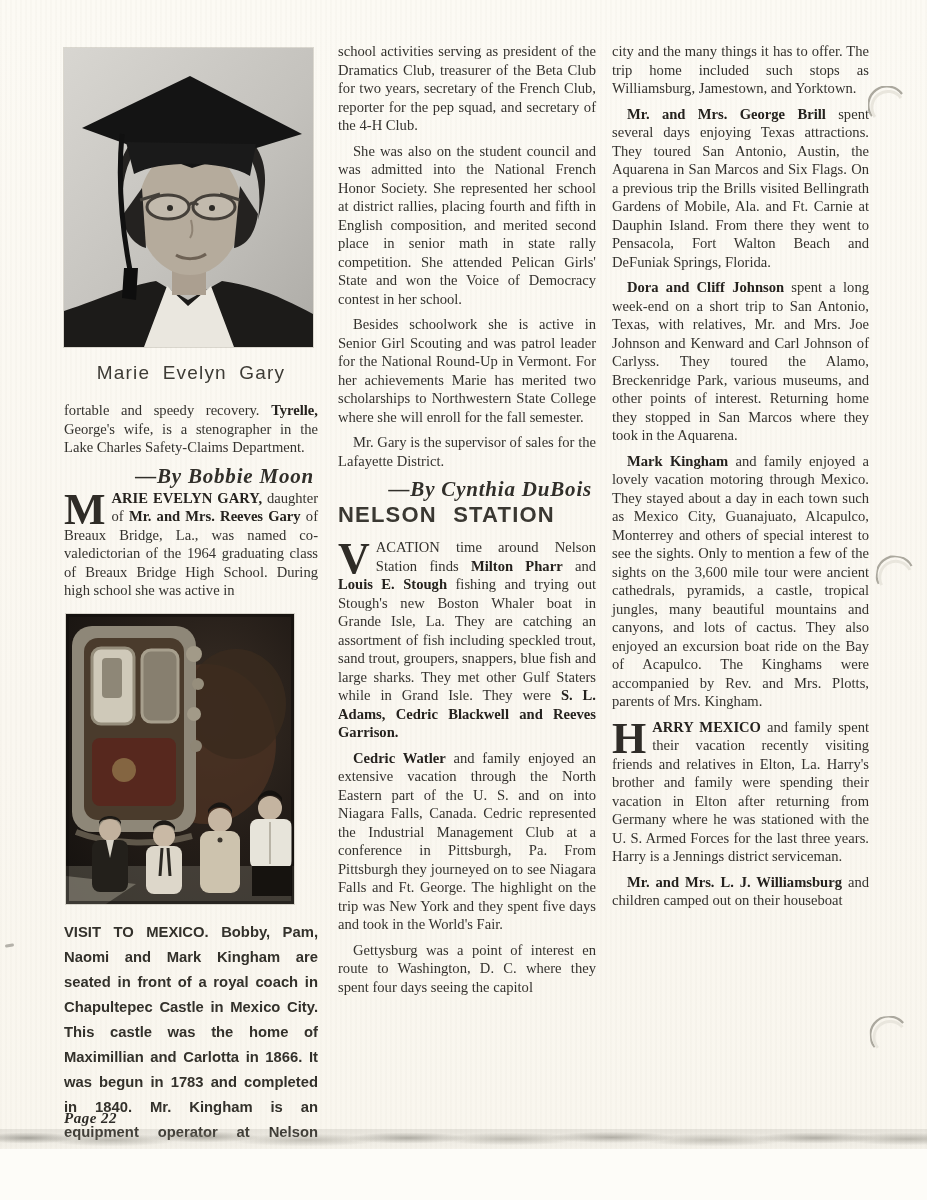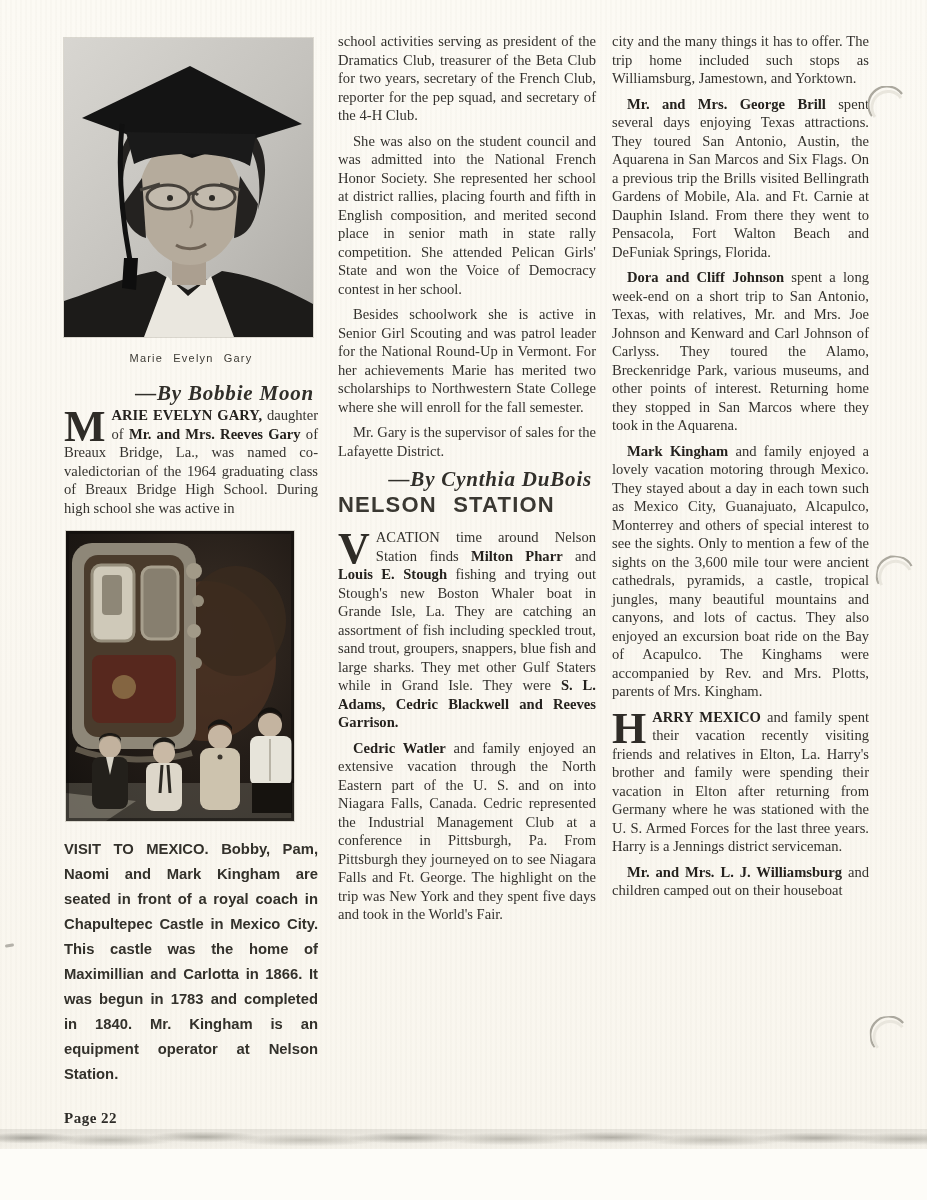--- a/index.html
+++ b/index.html
@@ -1,21 +1,21 @@
 <!DOCTYPE html>
 <html><head>
 <meta charset="utf-8">
 <style>
   html,body{margin:0;padding:0;background:#e8e6e0;}
   .page{position:relative;width:927px;height:1200px;margin:0 auto;overflow:hidden;
     background:
       repeating-linear-gradient(90deg, rgba(190,184,168,0.05) 0 2px, rgba(255,255,255,0) 2px 5px),
       linear-gradient(180deg,#fcfaf4 0%,#faf7f0 60%,#f9f6ee 100%);
     font-family:"Liberation Serif",serif;}
-  .col{position:absolute;}
+  .col{position:absolute;margin-top:10px;}
   .col-left{left:64px;top:38px;width:254px;}
   .col-mid{left:338px;top:32px;width:258px;}
   .col-right{left:612px;top:32px;width:257px;}
 
   p.body{font-family:"Liberation Serif",serif;font-size:14.6px;line-height:18.5px;
     color:#34322e;text-align:justify;margin:0 0 7px 0;text-indent:15px;}
   p.cont{text-indent:0;}
   p.dc{text-indent:0;}
   p.body b{font-weight:bold;color:#25221e;}
   .byline{font-family:"Liberation Serif",serif;font-style:italic;font-weight:bold;
@@ -27,29 +27,29 @@
   .hm-left{margin-top:24px;}
   .hm-mid{margin-top:70px;}
   .hm-right{margin-top:40px;}
   .dropcap{float:left;font-family:"Liberation Serif",serif;font-weight:700;
     font-size:44px;line-height:33px;margin:4px 6px 0 0;color:#2f2c27;}
 
   figure{margin:0;}
   .photo{display:block;box-shadow:0 0 0 1px rgba(120,115,100,0.25);}
   .fig-portrait{width:249px;height:299px;}
   .fig-mexico{width:228px;height:290px;margin-top:14px;margin-left:2px;}
-  .caption-center{font-family:"Liberation Sans",sans-serif;font-size:11px;color:#3d3b35;
+  .caption-center{font-family:"Liberation Sans",sans-serif;font-size:19px;color:#3d3b35;
     text-align:center;letter-spacing:1.2px;word-spacing:6px;margin:15px 0 17px 0;}
   .caption-bold{font-family:"Liberation Sans",sans-serif;font-weight:700;font-size:14.8px;
     line-height:25px;color:#33312b;text-align:justify;margin-top:16px;}
   .p-tyrelle{margin-top:17px;}
   .p-marie{margin-top:2px;}
 
   .footer-left{position:absolute;left:64px;top:1110px;font-family:"Liberation Serif",serif;
-    font-weight:bold;font-size:15px;color:#2e2c28;letter-spacing:0.5px;}
+    font-weight:bold;font-style:italic;font-size:15px;color:#2e2c28;letter-spacing:0.5px;}
   .footer-right{position:absolute;right:59px;top:1110px;font-family:"Liberation Serif",serif;
     font-weight:bold;font-style:italic;font-size:15px;color:#2e2c28;letter-spacing:0.5px;margin-top:48px;}
 
   .crescent{position:absolute;width:40px;height:40px;}
   .c1{left:868px;top:86px;}
   .c2{left:876px;top:556px;transform:rotate(8deg);}
   .c3{left:870px;top:1016px;transform:rotate(-4deg);}
 
   .speck{position:absolute;left:5px;top:944px;width:9px;height:3px;background:#908e86;
     border-radius:2px;transform:rotate(-10deg);opacity:0.65;}
@@ -111,20 +111,21 @@
         <path d="M125 157 C128 154 131 154 134 157" stroke="#443f39" stroke-width="3" fill="none"></path>
         <circle cx="106" cy="160" r="3" fill="#2c2a26"></circle>
           <circle cx="148" cy="160" r="3" fill="#2c2a26"></circle>
 
         <path d="M127 172 C129 180 129 186 126 190" stroke="#8f8374" stroke-width="2" fill="none"></path>
         <path d="M112 207 C120 212 134 212 142 206" stroke="#6d6154" stroke-width="3" fill="none"></path>
       </svg>
     </figure>
     <div class="caption-center">Marie Evelyn Gary</div>
 
+    <p class="body cont p-tyrelle"><span>fortable and speedy recovery. </span><b>Tyrelle,</b><span> George's wife, is a stenographer in the Lake Charles Safety-Claims Department.</span></p>
     <div class="byline">—By Bobbie Moon</div>
 
     <p class="body dc p-marie">
       <span class="dropcap">M</span><span><b>ARIE EVELYN GARY,</b><span> daughter of </span><b>Mr. and Mrs. Reeves Gary</b><span> of Breaux Bridge, La., was named co-valedictorian of the 1964 graduating class of Breaux Bridge High School. During high school she was active in</span></span>
     </p>
 
     <figure class="photo fig-mexico">
       <svg width="228" height="290" viewBox="0 0 228 290">
         <defs>
           <radialGradient id="mxbg" cx="0.65" cy="0.35" r="0.9">
@@ -186,20 +187,21 @@
     <p class="body"><span>She was also on the student council and was admitted into the National French Honor Society. She represented her school at district rallies, placing fourth and fifth in English composition, and merited second place in senior math in state rally competition. She attended Pelican Girls' State and won the Voice of Democracy contest in her school.</span></p>
     <p class="body"><span>Besides schoolwork she is active in Senior Girl Scouting and was patrol leader for the National Round-Up in Vermont. For her achievements Marie has merited two scholarships to Northwestern State College where she will enroll for the fall semester.</span></p>
     <p class="body"><span>Mr. Gary is the supervisor of sales for the Lafayette District.</span></p>
     <div class="byline">—By Cynthia DuBois</div>
 
     <h2 class="headline spread hm-mid">NELSON STATION</h2>
     <p class="body dc">
       <span class="dropcap">V</span><span><span>ACATION time around Nelson Station finds </span><b>Milton Pharr</b><span> and </span><b>Louis E. Stough</b><span> fishing and trying out Stough's new Boston Whaler boat in Grande Isle, La. They are catching an assortment of fish including speckled trout, sand trout, groupers, snappers, blue fish and large sharks. They met other Gulf Staters while in Grand Isle. They were </span><b>S. L. Adams, Cedric Blackwell and Reeves Garrison.</b></span>
     </p>
     <p class="body"><b>Cedric Watler</b><span> and family enjoyed an extensive vacation through the North Eastern part of the U. S. and on into Niagara Falls, Canada. Cedric represented the Industrial Management Club at a conference in Pittsburgh, Pa. From Pittsburgh they journeyed on to see Niagara Falls and Ft. George. The highlight on the trip was New York and they spent five days and took in the World's Fair.</span></p>
+    <p class="body"><span>Gettysburg was a point of interest en route to Washington, D. C. where they spent four days seeing the capitol</span></p>
   </div>
 
   <div class="col col-right">
     <p class="body cont"><span>city and the many things it has to offer. The trip home included such stops as Williamsburg, Jamestown, and Yorktown.</span></p>
     <p class="body"><b>Mr. and Mrs. George Brill</b><span> spent several days enjoying Texas attractions. They toured San Antonio, Austin, the Aquarena in San Marcos and Six Flags. On a previous trip the Brills visited Bellingrath Gardens of Mobile, Ala. and Ft. Carnie at Dauphin Island. From there they went to Pensacola, Fort Walton Beach and DeFuniak Springs, Florida.</span></p>
     <p class="body"><b>Dora and Cliff Johnson</b><span> spent a long week-end on a short trip to San Antonio, Texas, with relatives, Mr. and Mrs. Joe Johnson and Kenward and Carl Johnson of Carlyss. They toured the Alamo, Breckenridge Park, various museums, and other points of interest. Returning home they stopped in San Marcos where they took in the Aquarena.</span></p>
     <p class="body"><b>Mark Kingham</b><span> and family enjoyed a lovely vacation motoring through Mexico. They stayed about a day in each town such as Mexico City, Guanajuato, Alcapulco, Monterrey and others of special interest to see the sights. Only to mention a few of the sights on the 3,600 mile tour were ancient cathedrals, pyramids, a castle, tropical jungles, many beautiful mountains and canyons, and lots of cactus. They also enjoyed an excursion boat ride on the Bay of Acapulco. The Kinghams were accompanied by Rev. and Mrs. Plotts, parents of Mrs. Kingham.</span></p>
 
     <p class="body dc">
       <span class="dropcap">H</span><span><b>ARRY MEXICO</b><span> and family spent their vacation recently visiting friends and relatives in Elton, La. Harry's brother and family were spending their vacation in Elton after returning from Germany where he was stationed with the U. S. Armed Forces for the last three years. Harry is a Jennings district serviceman.</span></span>

